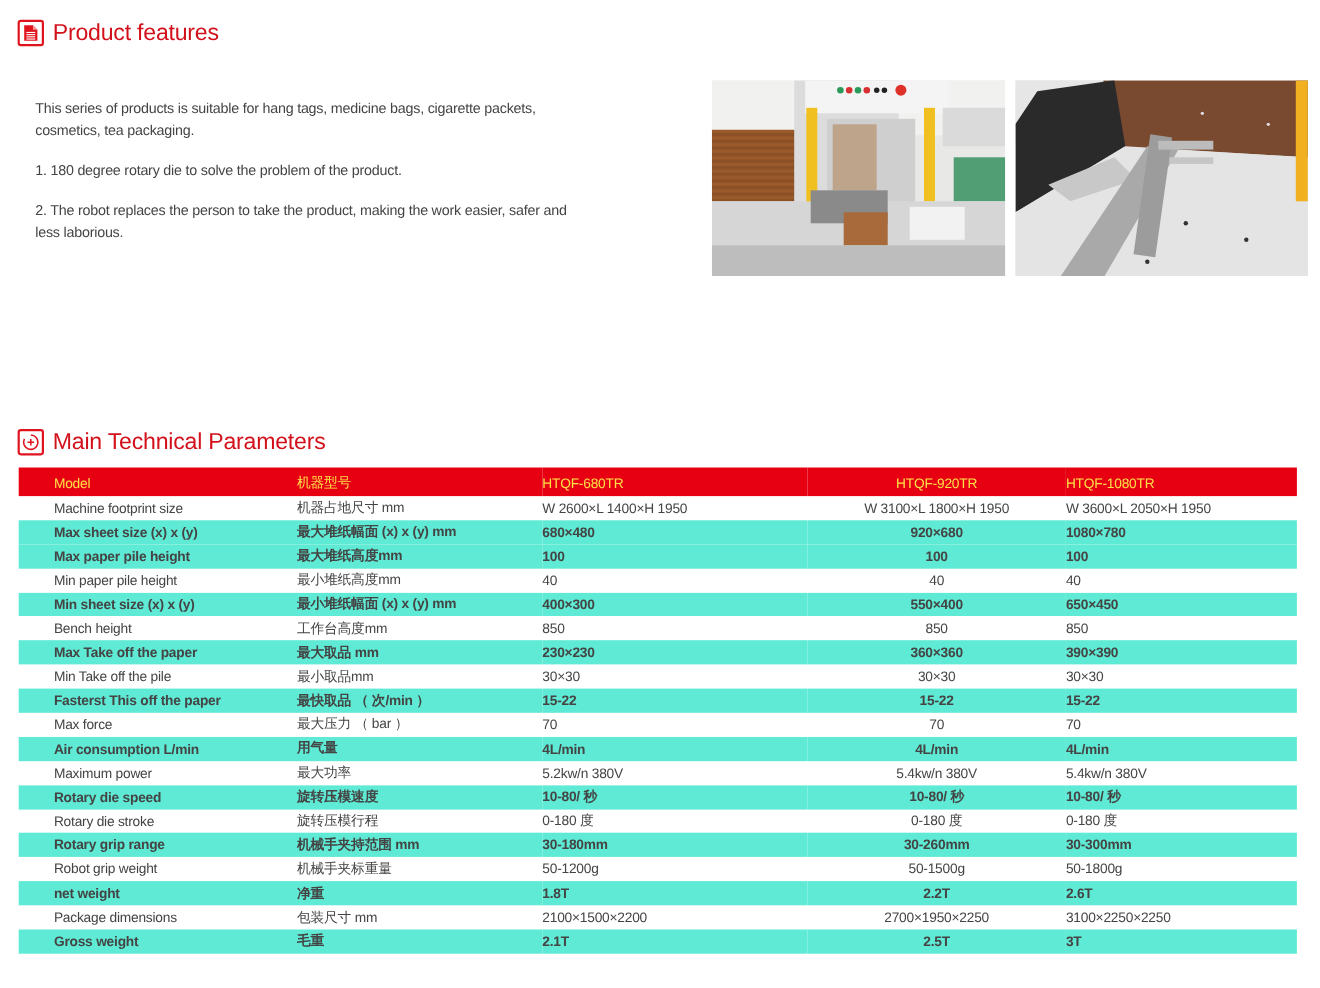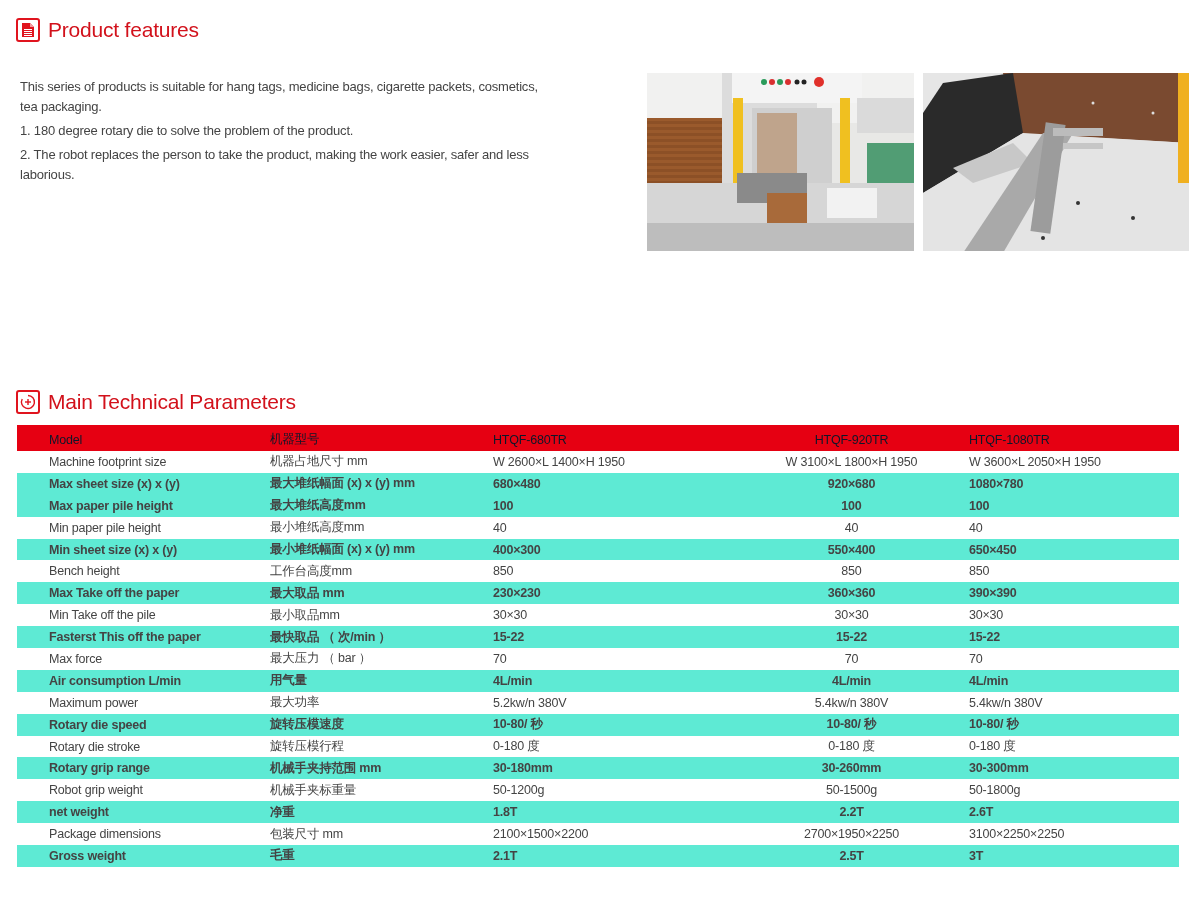--- a/index.html
+++ b/index.html
@@ -10,28 +10,28 @@
   .section-title .icon-box {
     width: 24px; height: 24px; border: 2px solid #e0141e; border-radius: 3px;
     display: flex; align-items: center; justify-content: center; margin-right: 8px;
   }
   .section-title h2 { font-size: 21px; font-weight: normal; color: #d2111b; letter-spacing: -0.2px; }
 
   #features-title { top: 18px; align-items: flex-end; }
   #params-title { top: 390px; }
 
   .desc { position: absolute; left: 16px; top: 73px; width: 540px; font-size: 13px; line-height: 20px; color: #444; letter-spacing: -0.2px; }
-  .desc p { margin: 4px; }
+  .desc p { margin: 16px; }
 
   .photo { position: absolute; top: 73px; height: 178px; overflow: hidden; }
   #photo1 { left: 647px; width: 267px; }
   #photo2 { left: 923px; width: 266px; }
 
   .spec-table { position: absolute; left: 17px; top: 425px; width: 1162px; border-collapse: collapse; font-size: 12.5px; letter-spacing: -0.2px; }
-  .spec-table th { background: #e60012; color: #0f172a; font-weight: normal; text-align: left; height: 26px; padding-top: 3px; }
+  .spec-table th { background: #e60012; color: #fde047; font-weight: normal; text-align: left; height: 26px; padding-top: 3px; }
   .spec-table td { height: 21.9px; color: #444; }
   .spec-table tr.alt td { background: #5eead4; font-weight: bold; }
   .spec-table .c0 { padding-left: 32px; width: 253px; }
   .spec-table .c1 { width: 223px; }
   .spec-table .c2 { width: 241px; }
   .spec-table .c3 { width: 235px; text-align: center; }
 </style>
 </head>
 <body>
 

